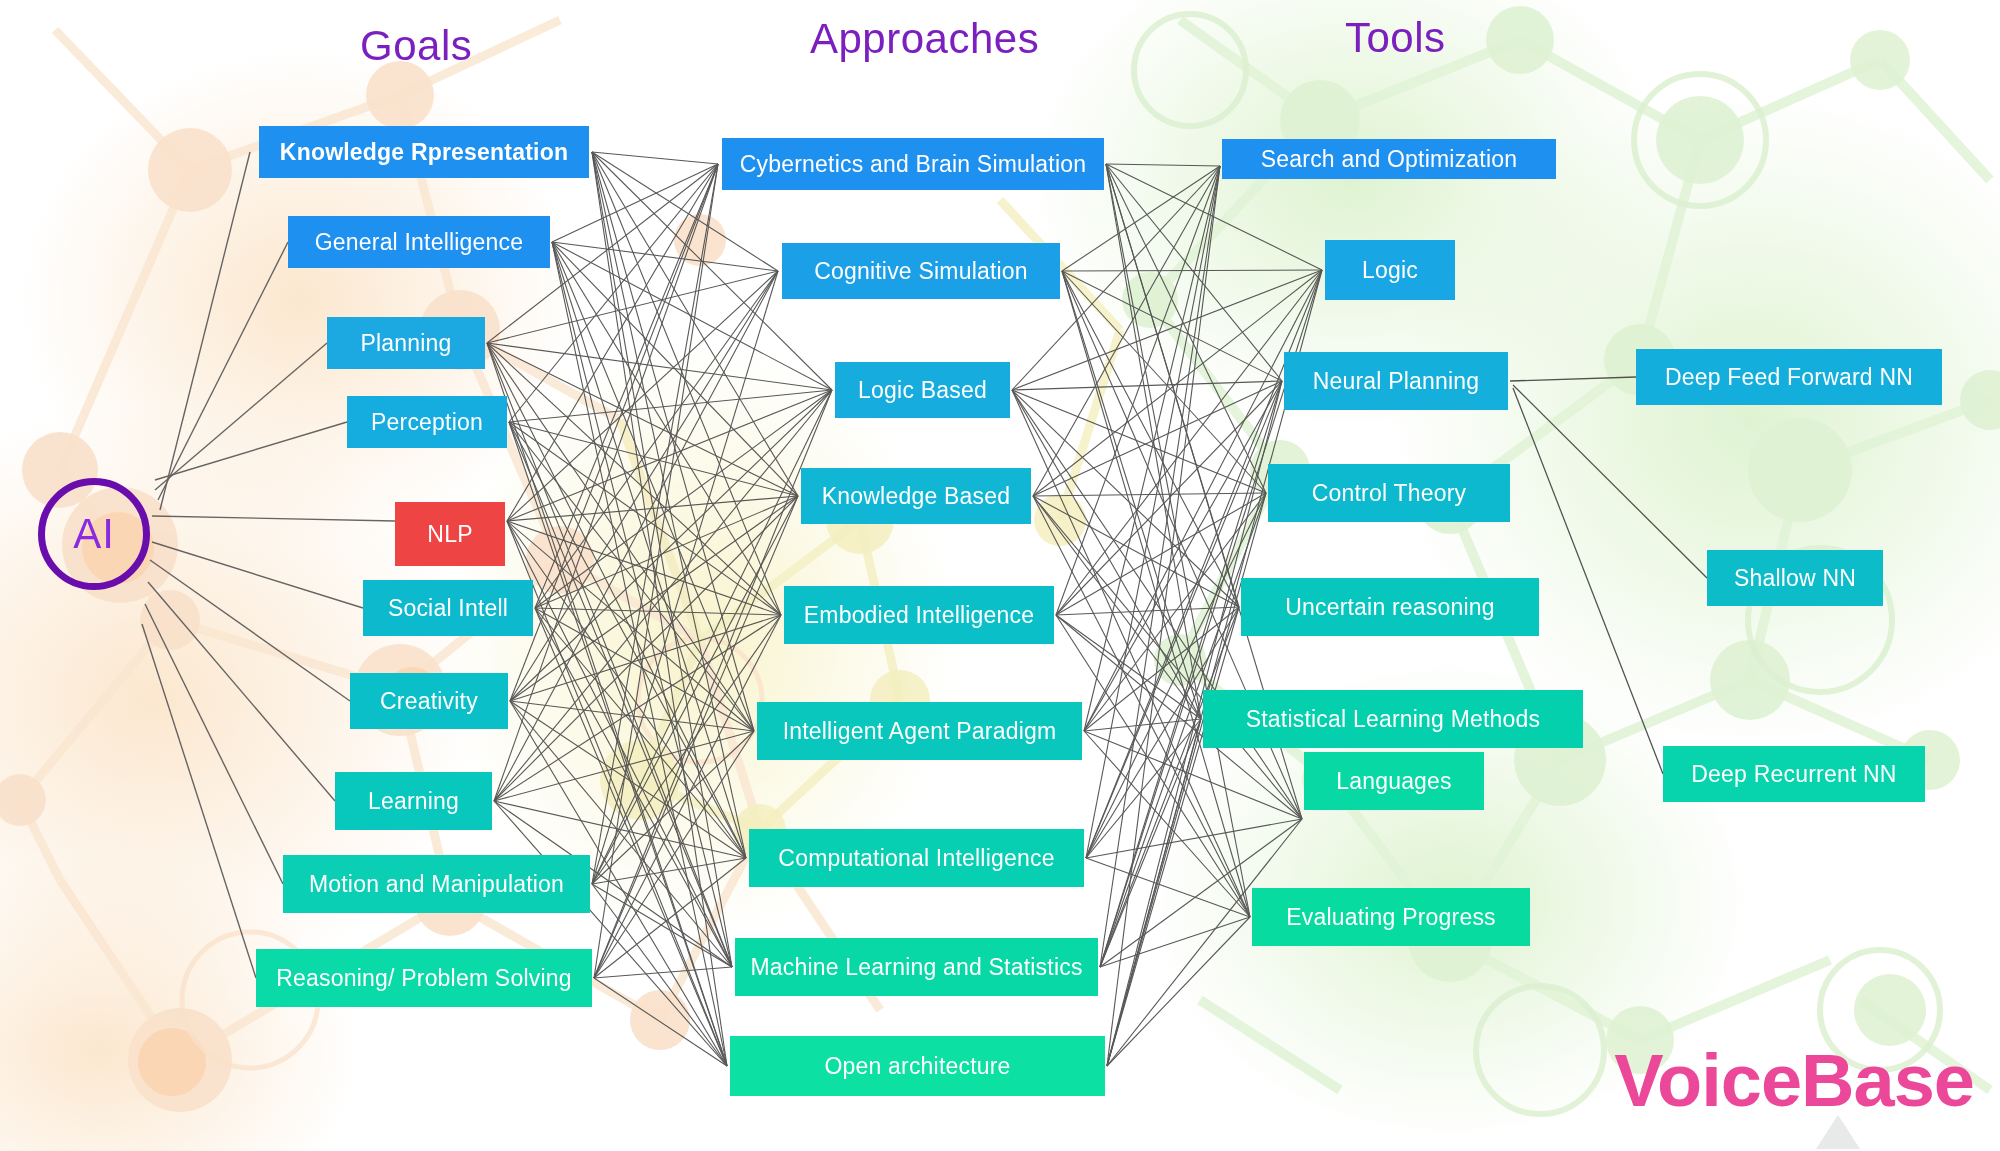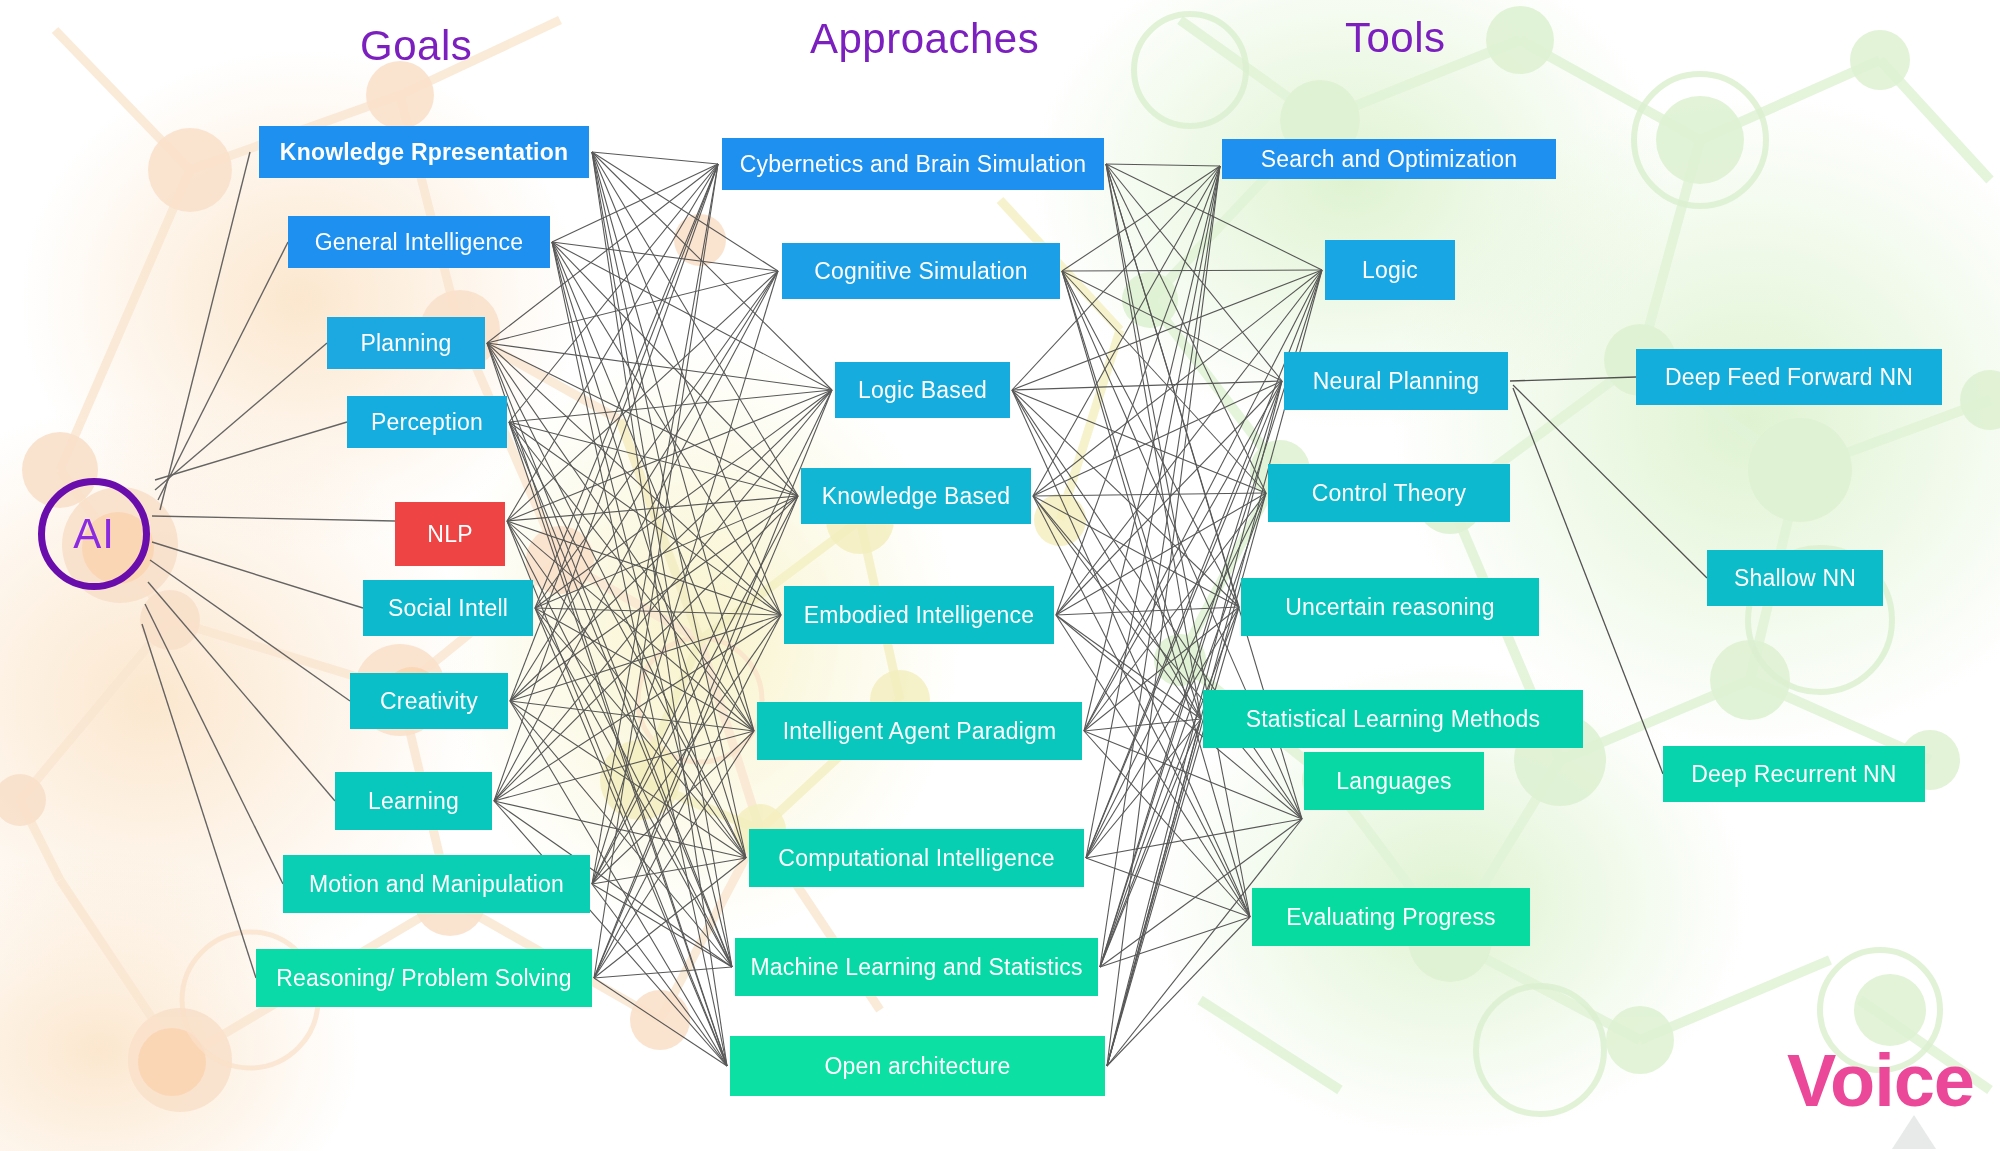--- a/index.html
+++ b/index.html
@@ -473,16 +473,17 @@
   </div>
 
   <div>
     <div class="node" style="left:1636px;top:349px;width:306px;height:56px;background:#14AEDC;">Deep Feed Forward NN</div>
     <div class="node" style="left:1707px;top:550px;width:176px;height:56px;background:#0CBCC8;">Shallow NN</div>
     <div class="node" style="left:1663px;top:746px;width:262px;height:56px;background:#07D3AD;">Deep Recurrent NN</div>
   </div>
 
   <div class="watermark">
     <span class="wm-bubble">Voice</span>
+    <span>Base</span>
     <span class="wm-tri"></span>
   </div>
 
 </div>
 
 </body></html>

